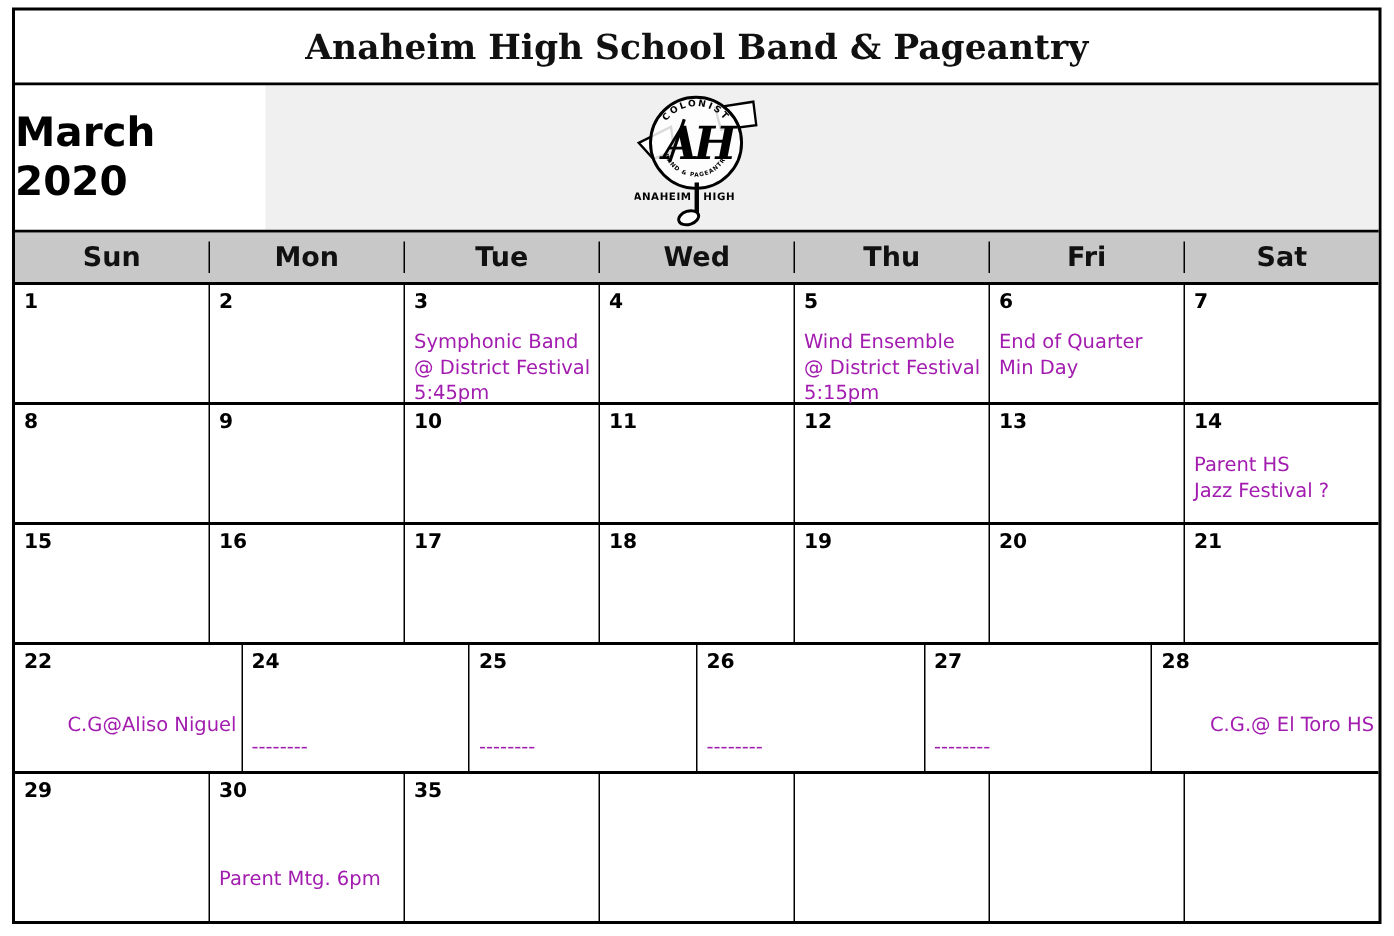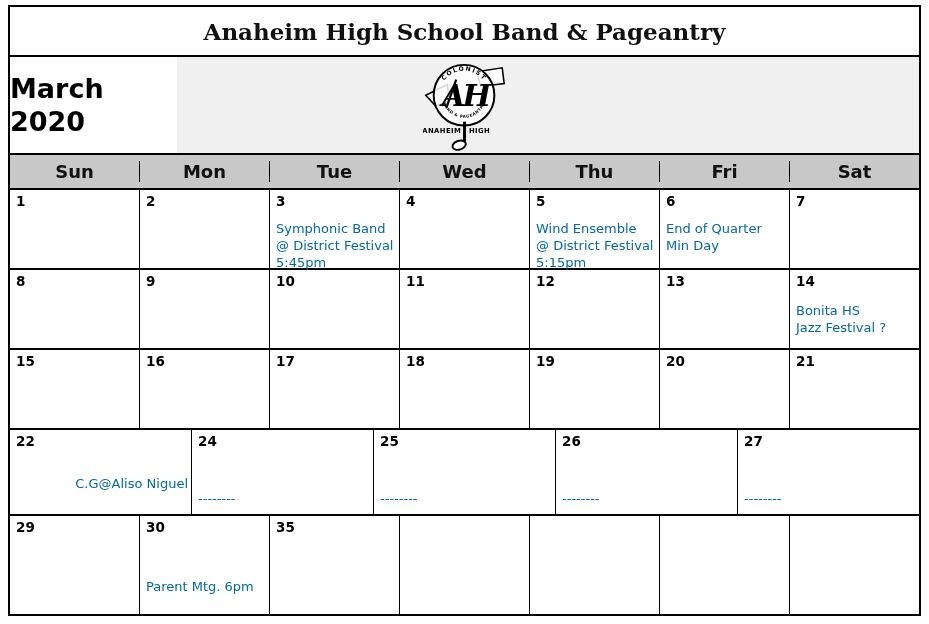--- a/index.html
+++ b/index.html
@@ -24,21 +24,21 @@
   
   .grid{flex:1;display:flex;flex-direction:column;}
   .week-row{display:flex;border-bottom:2px solid #000;box-sizing:border-box;}
   .week-row:last-child{border-bottom:none;}
   .week-0,.week-1,.week-2{height:80px;flex:0 0 80px;}
   .week-3{height:86px;flex:0 0 86px;}
   .week-4{flex:1;justify-content:flex-end;}
   .day-cell{flex:1;position:relative;border-right:1px solid #000;box-sizing:border-box;padding:3px 6px;}
   .day-cell:last-child{border-right:none;}
   .day-number{font-weight:bold;font-size:13.5px;color:#000;}
-  .event{position:absolute;left:6px;right:3px;white-space:pre-line;font-size:13px;line-height:17px;color:#0369a1;}
+  .event{position:absolute;left:6px;right:3px;white-space:pre-line;font-size:13px;line-height:17px;color:#a21caf;}
   .pos-upper{top:30px;}
   .pos-upper2{top:32px;}
   .pos-mid{top:45px;text-align:right;}
   .pos-low{top:60px;}
   .pos-low2{top:62px;}
   
   .logo-arc{font-family:"DejaVu Sans",sans-serif;font-weight:bold;}
 </style>
 </head>
 <body>
@@ -143,21 +143,21 @@
           <div class="day-number">11</div>
         </div>
         <div class="day-cell">
           <div class="day-number">12</div>
         </div>
         <div class="day-cell">
           <div class="day-number">13</div>
         </div>
         <div class="day-cell">
           <div class="day-number">14</div>
-          <div class="event pos-upper2">Bonita HS
+          <div class="event pos-upper2">Parent HS
 Jazz Festival ?</div>
         </div>
       </div>
       <div class="week-row week-2">
         <div class="day-cell">
           <div class="day-number">15</div>
         </div>
         <div class="day-cell">
           <div class="day-number">16</div>
         </div>
@@ -191,20 +191,24 @@
           <div class="event pos-low">--------</div>
         </div>
         <div class="day-cell">
           <div class="day-number">26</div>
           <div class="event pos-low">--------</div>
         </div>
         <div class="day-cell">
           <div class="day-number">27</div>
           <div class="event pos-low">--------</div>
         </div>
+        <div class="day-cell">
+          <div class="day-number">28</div>
+          <div class="event pos-mid">C.G.@ El Toro HS</div>
+        </div>
       </div>
       <div class="week-row week-4">
         <div class="day-cell">
           <div class="day-number">29</div>
         </div>
         <div class="day-cell">
           <div class="day-number">30</div>
           <div class="event pos-low2">Parent Mtg. 6pm</div>
         </div>
         <div class="day-cell">

